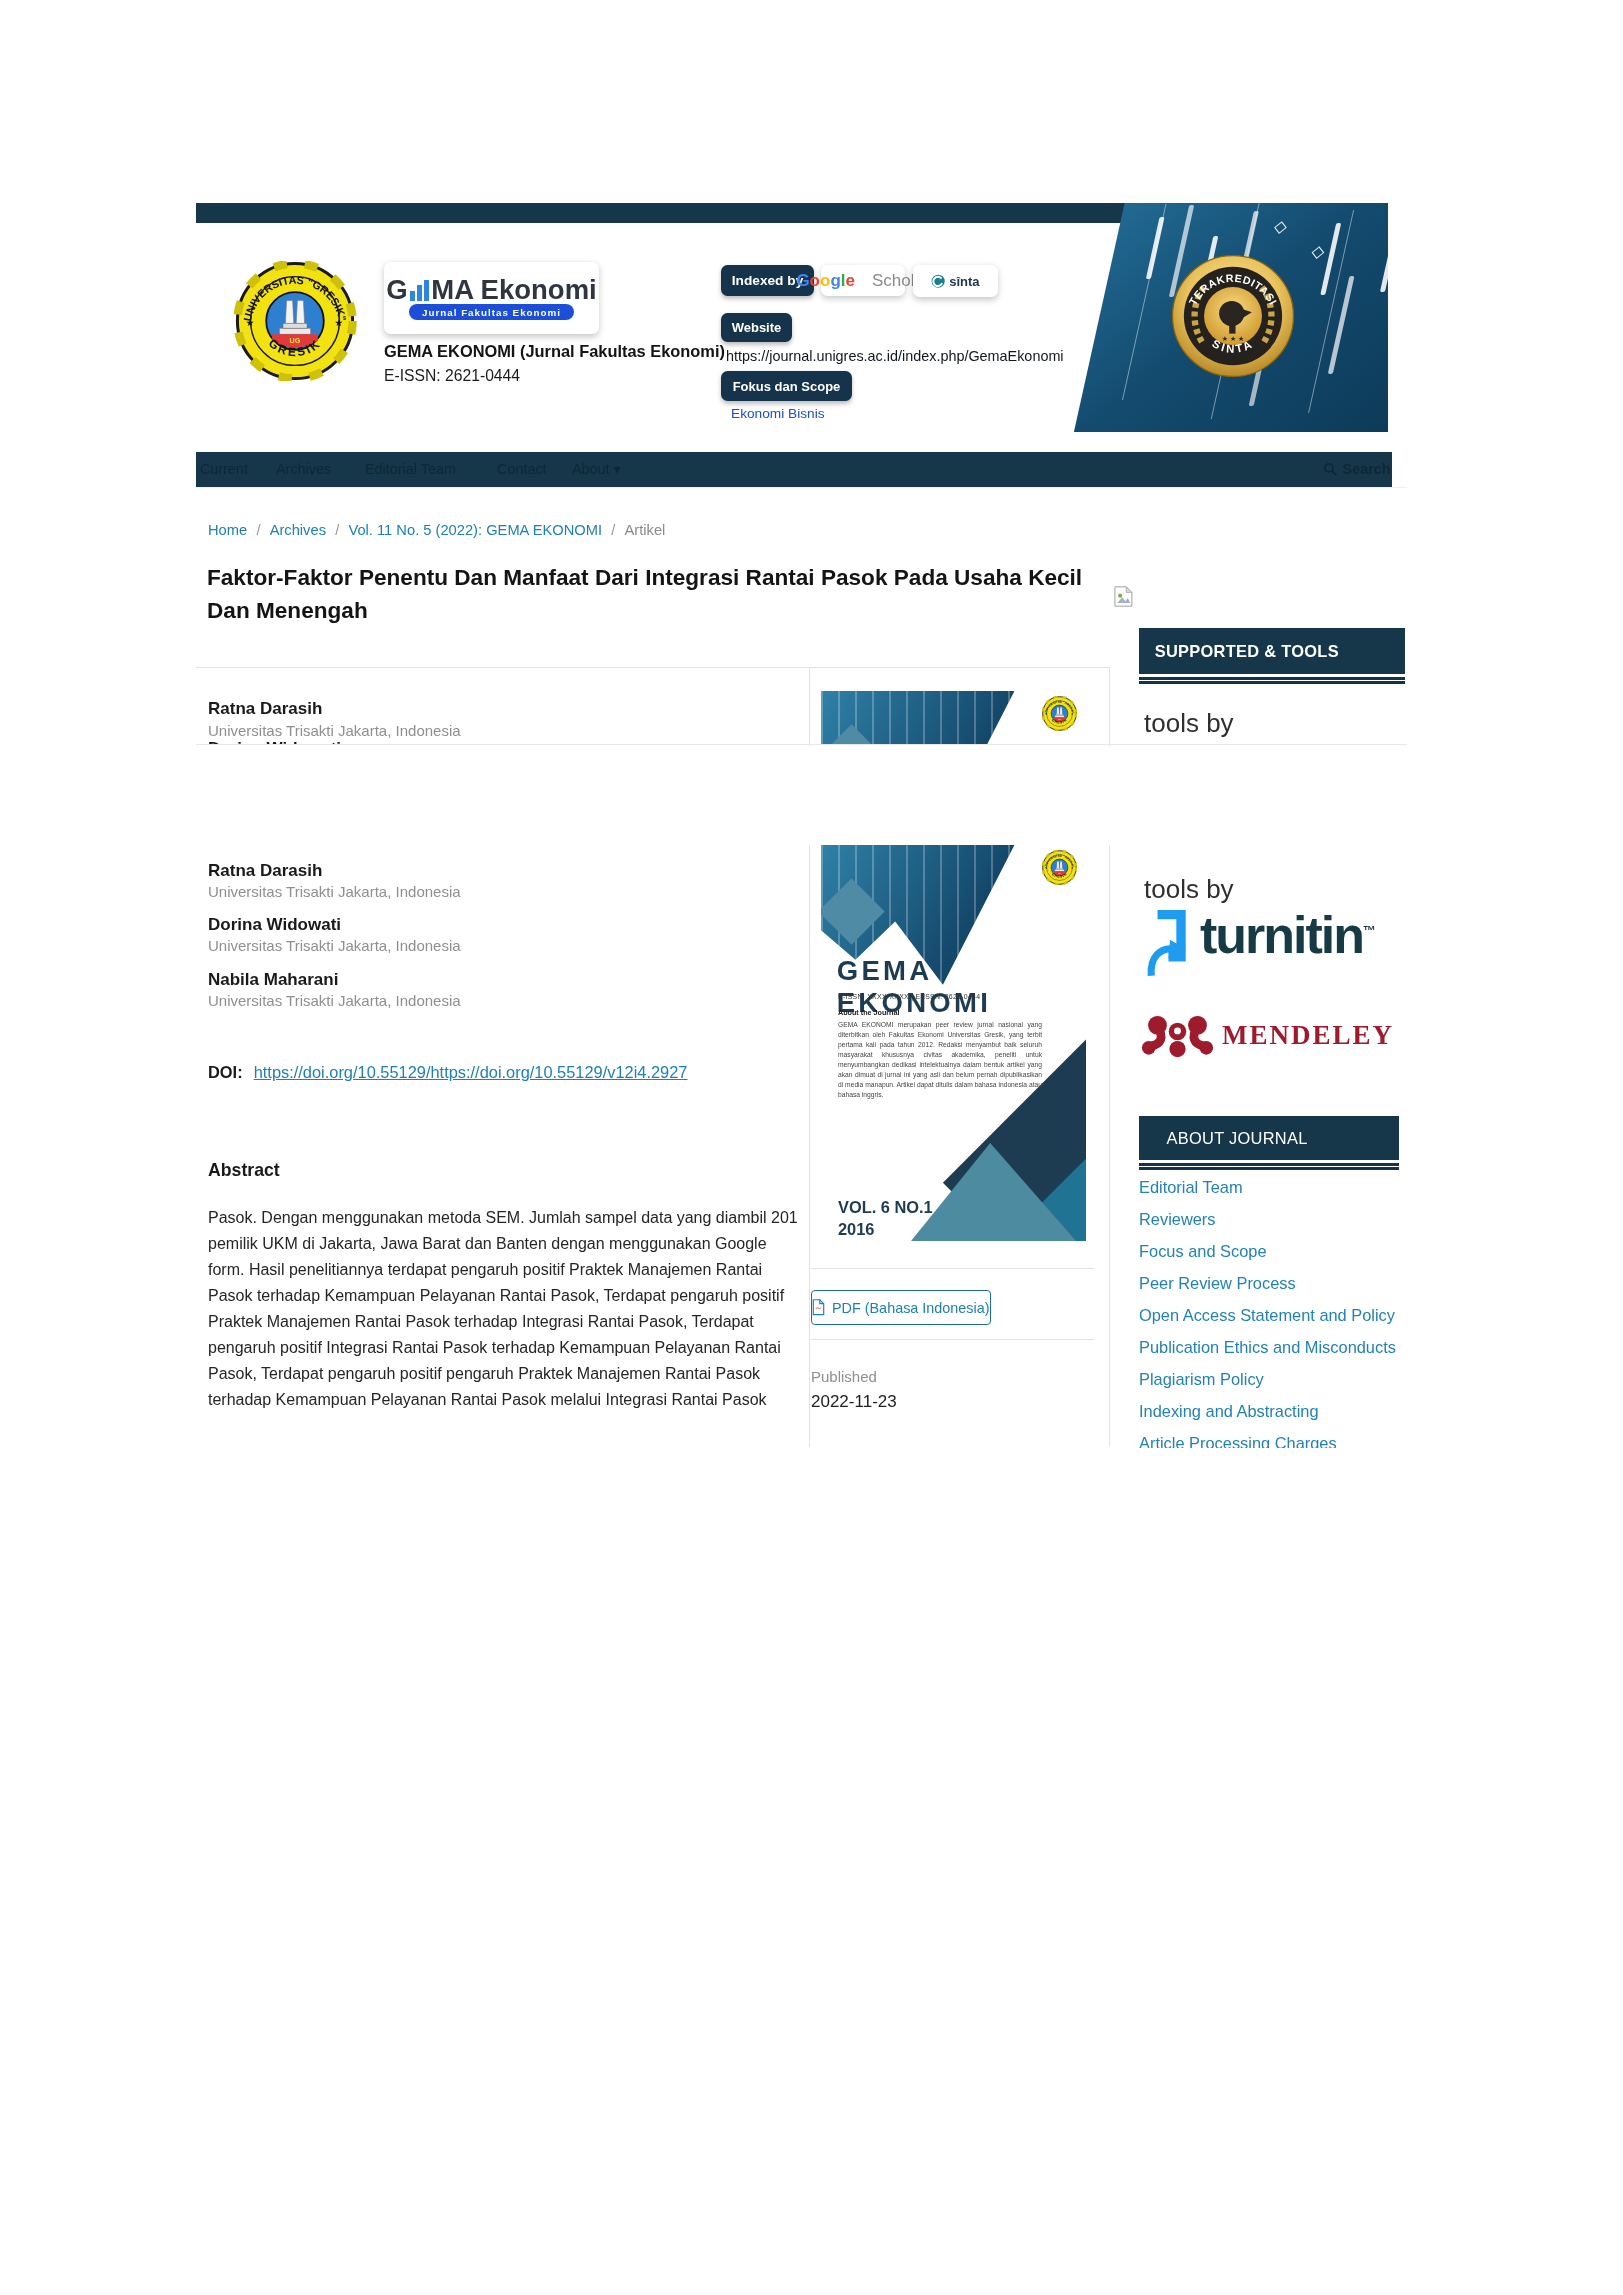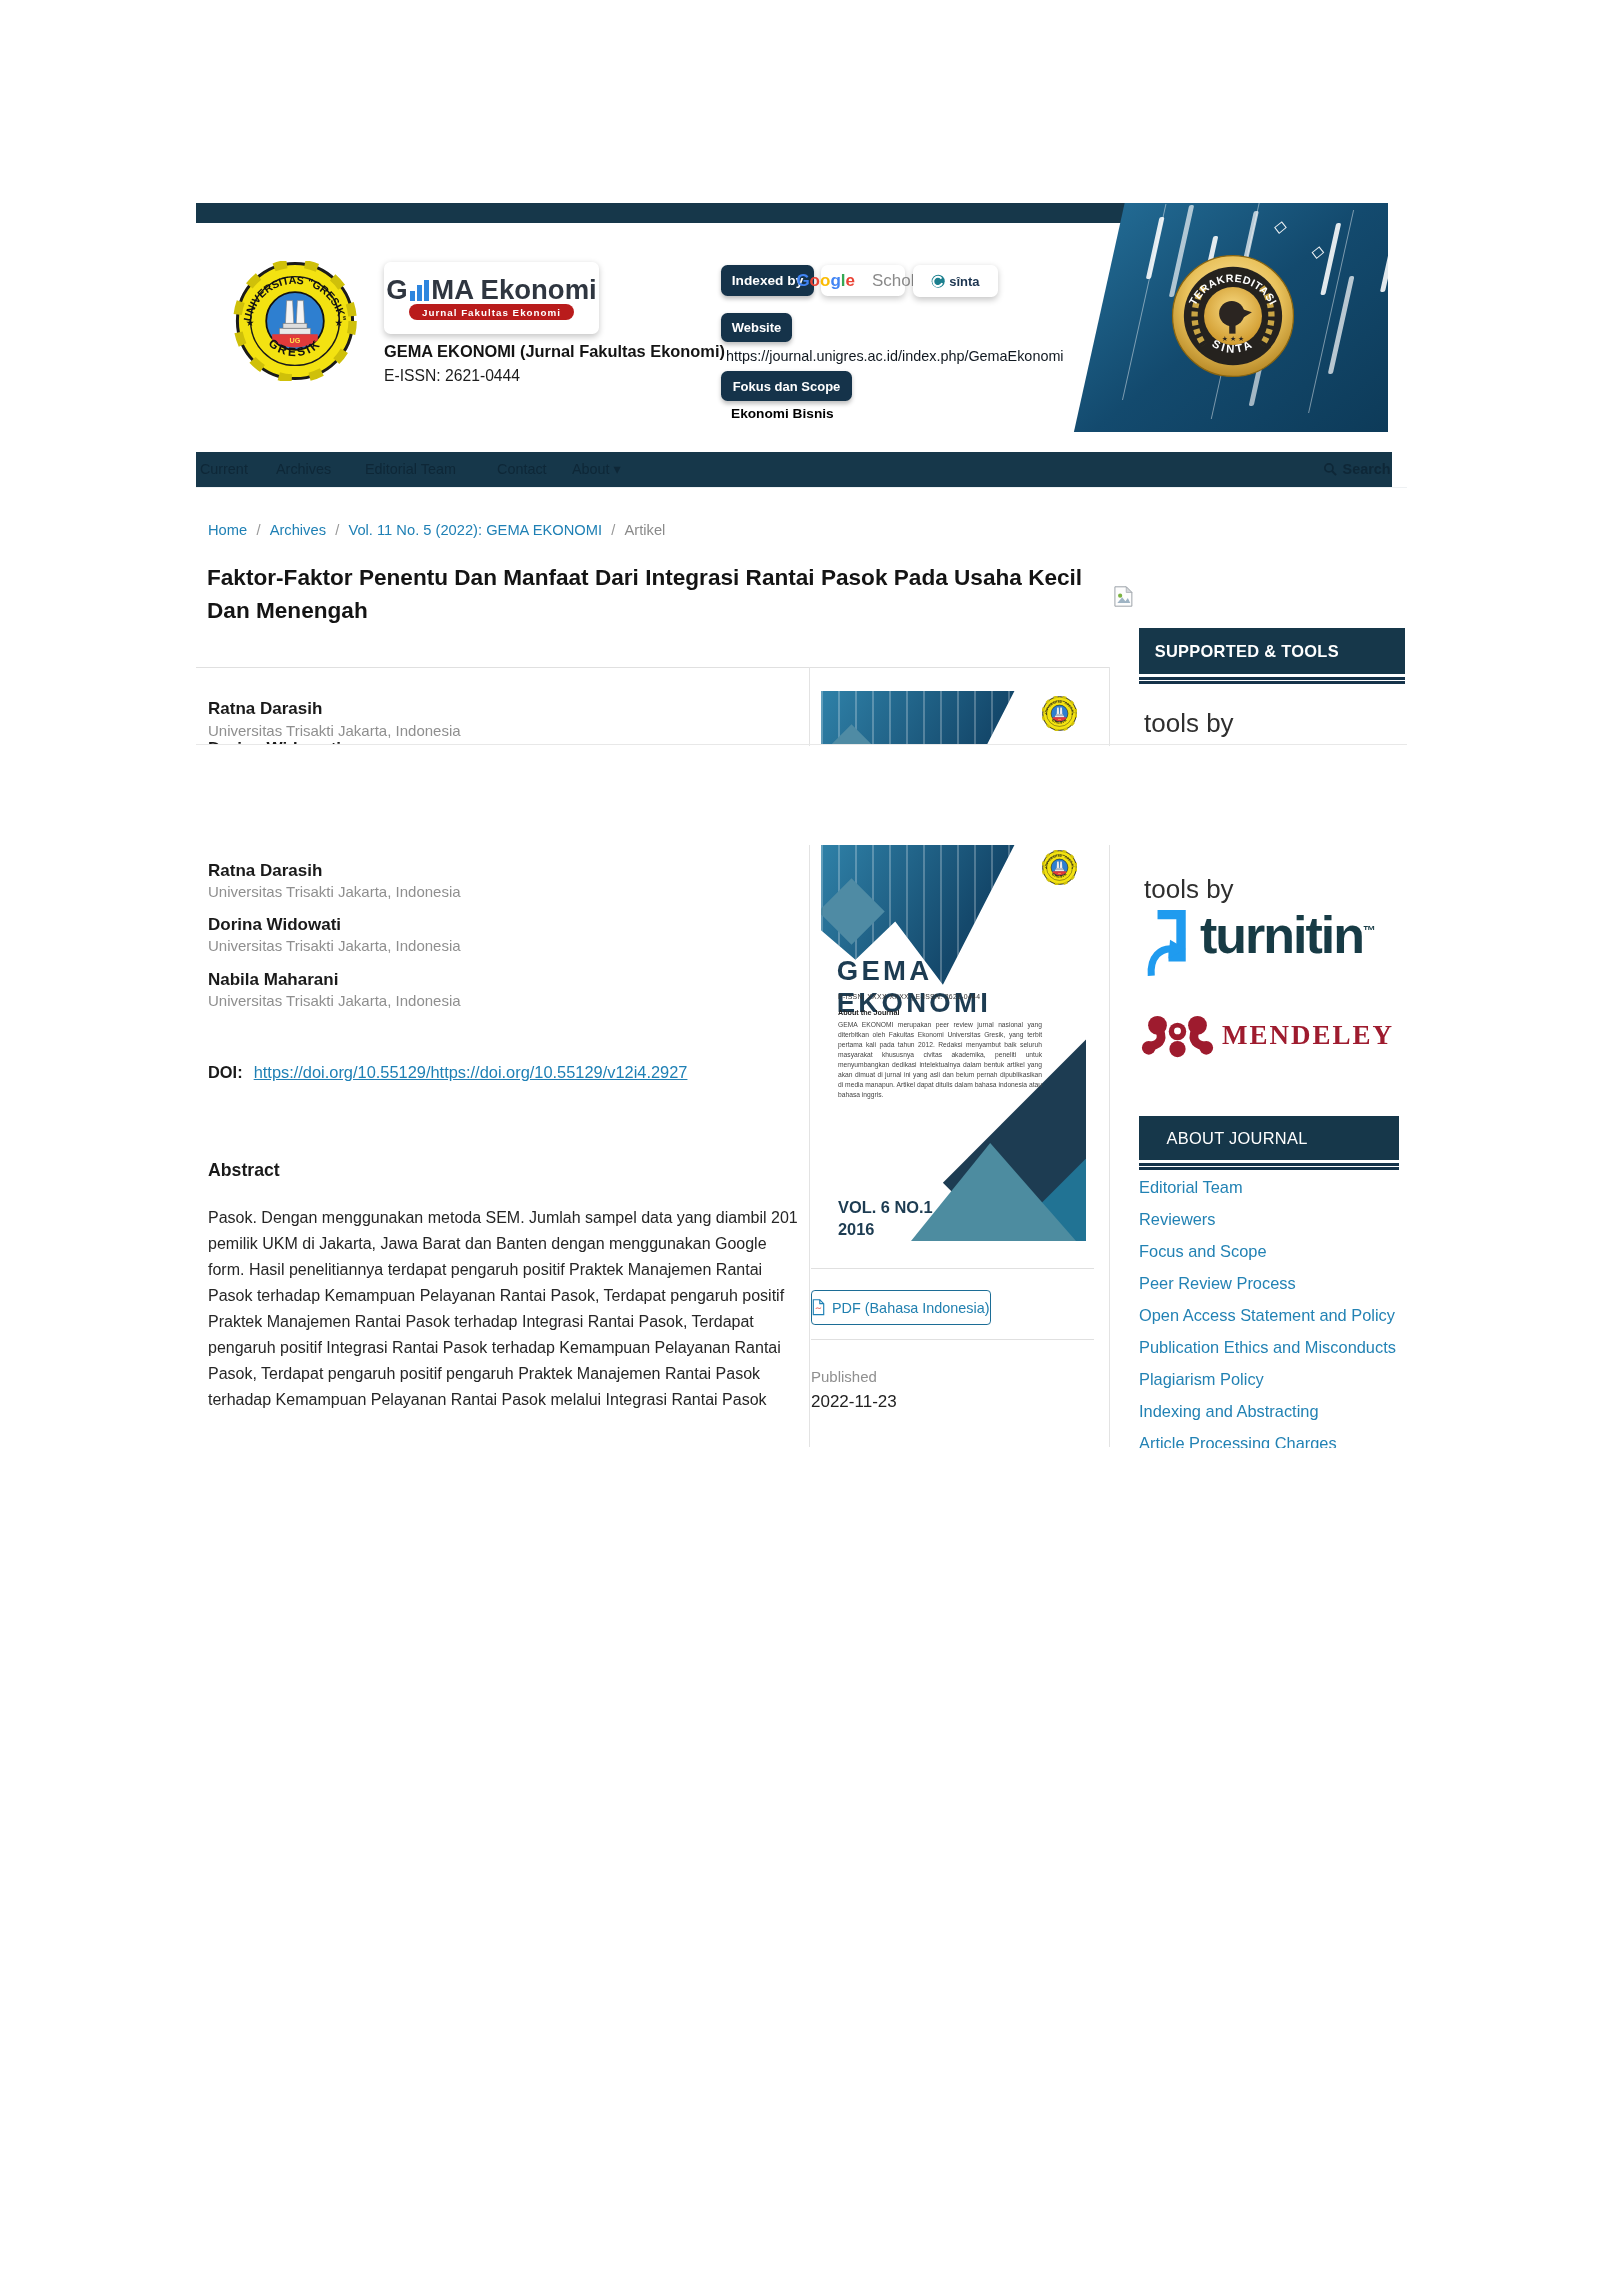--- a/index.html
+++ b/index.html
@@ -131,21 +131,21 @@
     <div class="card" style="left:188px;top:59px;width:215px;height:72px;flex-direction:column;gap:1.3px;">
       <div style="display:flex;align-items:flex-end;font-size:27.5px;font-weight:bold;color:#2f3640;line-height:1;">
         <span>G</span>
         <span style="display:inline-flex;align-items:flex-end;gap:2px;margin:0 2px 2px 2px;">
           <span style="display:inline-block;width:5.2px;height:10.5px;background:#2e86de;"></span>
           <span style="display:inline-block;width:5.2px;height:15.7px;background:#2e86de;"></span>
           <span style="display:inline-block;width:5.2px;height:21px;background:#2e86de;"></span>
         </span>
         <span>MA Ekonomi</span>
       </div>
-      <div style="background:#b91c1c;color:#fff;border-radius:8.5px;font-size:9.8px;font-weight:bold;letter-spacing:1px;padding:2.6px 13px;">Jurnal Fakultas Ekonomi</div>
+      <div style="background:#1d4ed8;color:#fff;border-radius:8.5px;font-size:9.8px;font-weight:bold;letter-spacing:1px;padding:2.6px 13px;">Jurnal Fakultas Ekonomi</div>
     </div>
 
     <div class="abs" style="left:188px;top:139px;font-size:16.4px;font-weight:bold;color:#141414;">GEMA EKONOMI (Jurnal Fakultas Ekonomi)</div>
     <div class="abs" style="left:188px;top:164px;font-size:15.7px;color:#1c1c1c;">E-ISSN: 2621-0444</div>
 
     <div class="navpill" style="left:525px;top:62px;width:93px;height:31px;font-size:13.7px;">Indexed by</div>
     <div class="card" style="left:625px;top:62px;width:84px;height:31px;font-size:17px;font-weight:bold;gap:17px;">
       <span>
         <span class="g-blue">G</span><span class="g-red">o</span><span class="g-yel">o</span><span class="g-blue">g</span><span class="g-grn">l</span><span class="g-red">e</span>
       </span>
@@ -156,21 +156,21 @@
         <circle cx="11" cy="11" r="10" fill="#1b7f8e"></circle>
         <path d="M16,7 a7,7 0 1 0 1,7" fill="none" stroke="#fff" stroke-width="3"></path>
       </svg>
       <span style="font-size:13px;font-weight:bold;color:#1c3550;">sînta</span>
     </div>
 
     <div class="navpill" style="left:525px;top:110px;width:71px;height:29.4px;font-size:13px;">Website</div>
     <div class="abs" style="left:530px;top:145px;font-size:14.4px;color:#101820;">https://journal.unigres.ac.id/index.php/GemaEkonomi</div>
 
     <div class="navpill" style="left:525px;top:168px;width:131px;height:30px;font-size:13px;">Fokus dan Scope</div>
-    <div class="abs" style="left:535px;top:203px;font-size:13.7px;font-weight:700;color:#000000;">Ekonomi Bisnis</div>
+    <div class="abs" style="left:535px;top:203px;font-size:13.7px;font-weight:400;color:#1d4ed8;">Ekonomi Bisnis</div>
   </div>
 
   <div class="abs navy" style="left:196px;top:452px;width:1196px;height:35px;">
     <span class="nav-item" style="left:3.9px;">Current</span>
     <span class="nav-item" style="left:80px;">Archives</span>
     <span class="nav-item" style="left:169px;">Editorial Team</span>
     <span class="nav-item" style="left:301px;">Contact</span>
     <span class="nav-item" style="left:376px;">
       <span>About</span> <span>▾</span>
     </span>

